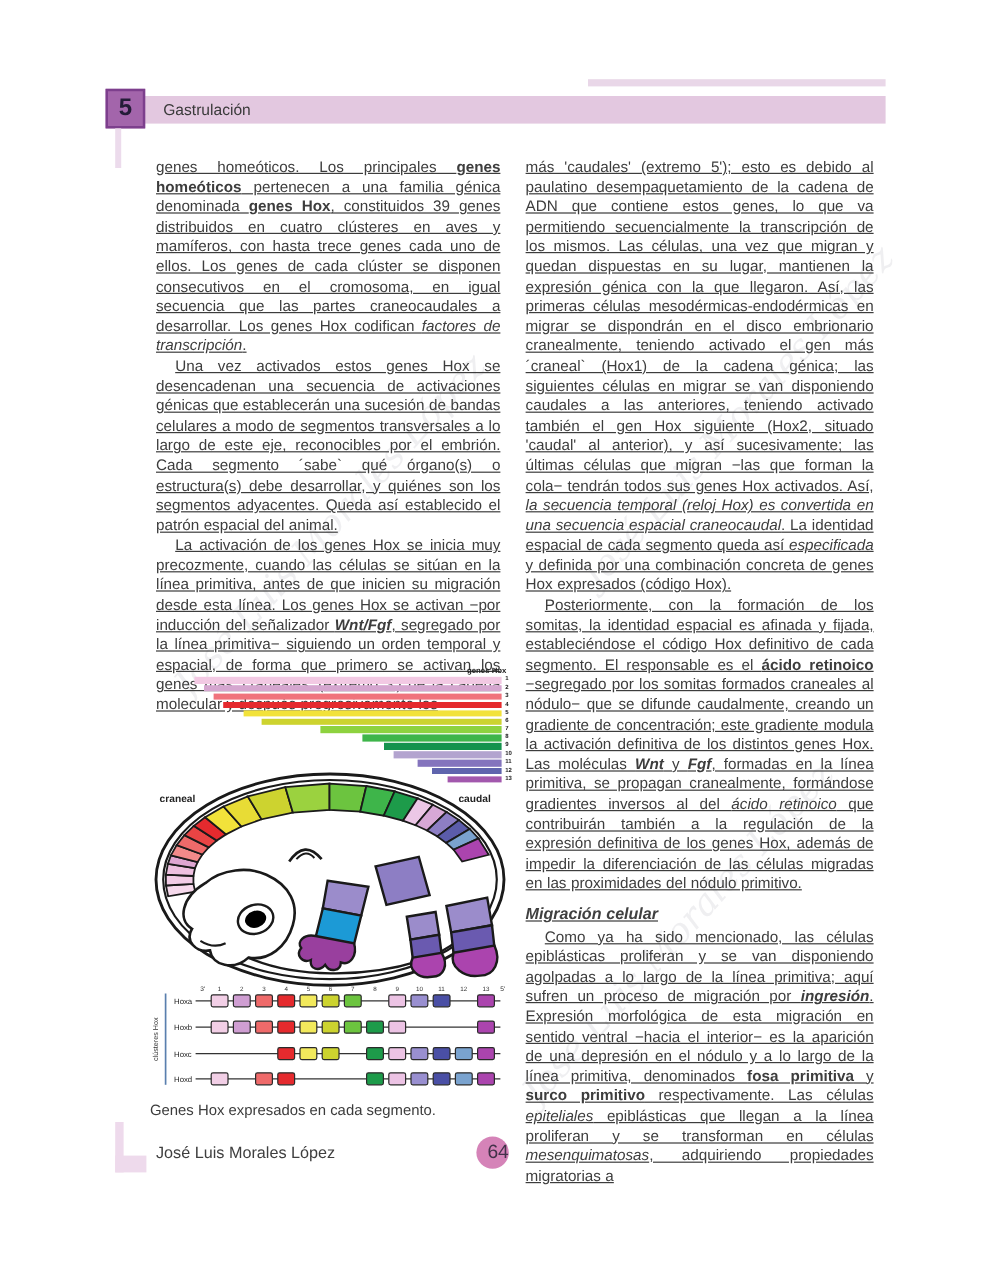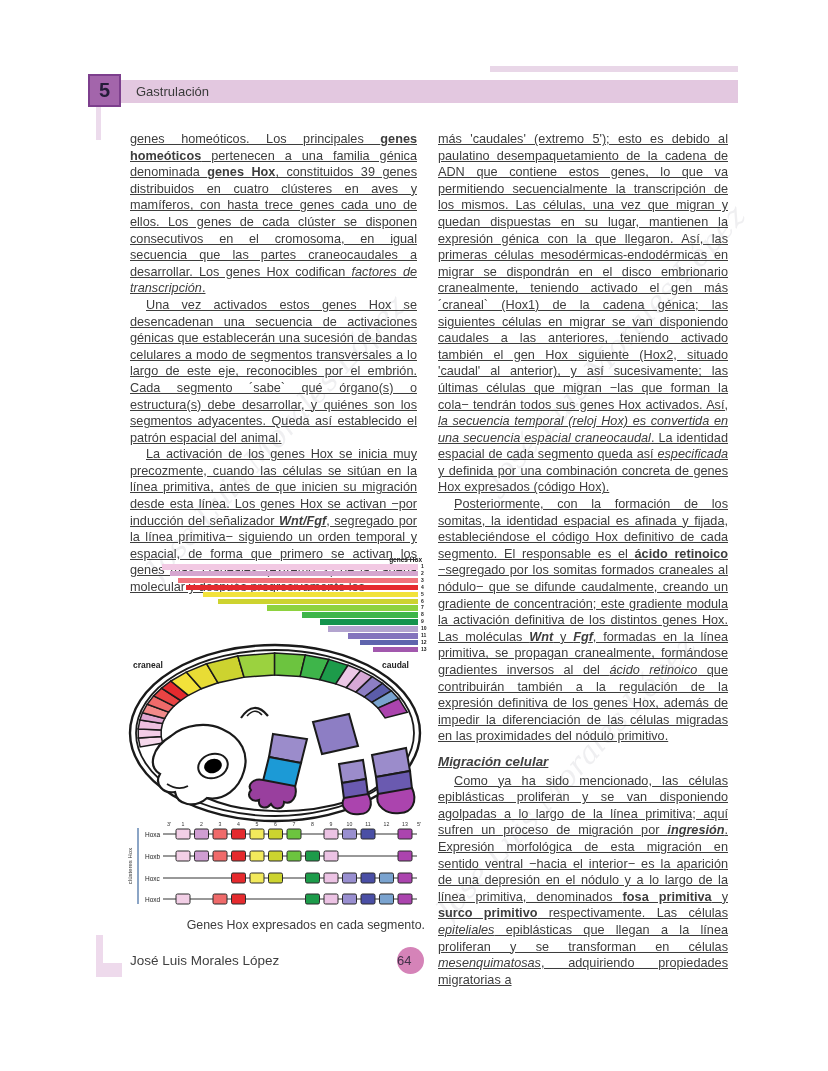--- a/index.html
+++ b/index.html
@@ -28,29 +28,29 @@
   .r-i{font-style:italic;}
   .r-bi{font-weight:bold;font-style:italic;}
   
   .figure{left:125px;top:552px;width:300px;height:398px;}
   .bars-wrap{position:absolute;left:0;top:10px;width:300px;height:96px;}
   .bars-label{position:absolute;right:3px;top:-6px;font-size:6.5px;font-weight:bold;color:#222;}
   .hox-bar{position:absolute;height:5.6px;}
   .hox-bar-num{position:absolute;left:296px;font-size:5px;font-weight:bold;color:#222;line-height:5.6px;}
   .embryo-wrap{position:absolute;left:0;top:86px;width:300px;height:186px;text-align:center;}
   .clusters-wrap{position:absolute;left:0;top:266px;width:300px;height:92px;}
-  .fig-caption{position:absolute;left:0;top:366px;width:300px;text-align:right;
+  .fig-caption{position:absolute;left:0;top:366px;width:300px;text-align:left;
                font-size:12.4px;color:#3c3c3c;}
   
   .foot-l-vert{left:96px;top:935px;width:7px;height:42px;background:#eedaec;}
   .foot-l-foot{left:96px;top:963px;width:26px;height:14px;background:#eedaec;}
   .footer-author{left:130px;top:953px;font-size:13.5px;color:#3f3f3f;}
   .page-badge{left:397px;top:947px;width:27px;height:27px;border-radius:50%;
-              background:#d583b8;display:flex;align-items:center;justify-content:flex-start;
-              font-size:13px;color:#43324a;}
+              background:#d583b8;display:flex;align-items:center;justify-content:flex-end;
+              font-size:16px;color:#43324a;}
   
   .wm{position:absolute;font-family:"DejaVu Serif",serif;font-style:italic;
       color:rgba(110,110,125,0.11);font-size:30px;white-space:nowrap;
       transform:rotate(-48deg);pointer-events:none;}
 </style>
 </head>
 <body>
 
 <div class="abs top-strip"></div>
 <div class="abs chapter-bar">

